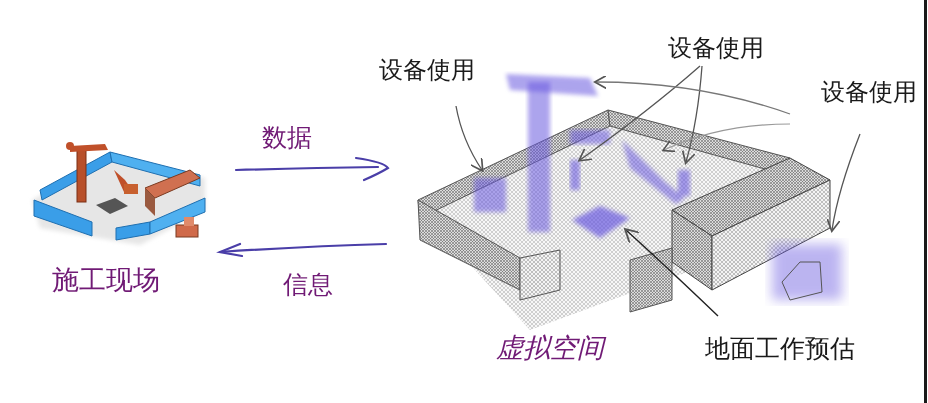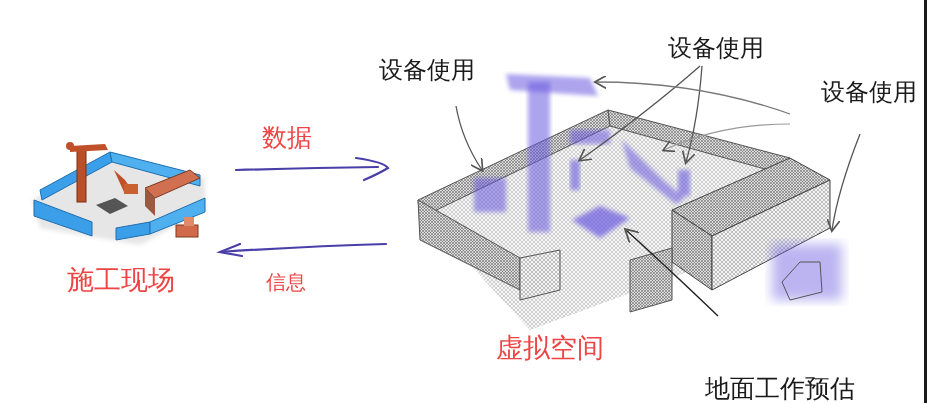--- a/index.html
+++ b/index.html
@@ -1,19 +1,19 @@
 <!DOCTYPE html>
 <html><head>
 <meta charset="utf-8">
 <style>
   html,body{margin:0;padding:0;background:#ffffff;}
   body{width:928px;height:403px;position:relative;overflow:hidden;font-family:"DejaVu Sans",sans-serif;}
   .frame{position:absolute;left:0;top:0;width:924px;height:403px;border-right:3px solid #1a1a1a;}
   .label{position:absolute;white-space:nowrap;line-height:1;}
-  .purple{color:#ef4444;}
+  .purple{color:#701a75;}
   .black{color:#1a1a1a;}
   svg{position:absolute;left:0;top:0;}
 </style>
 </head>
 <body>
 
 <div class="frame"></div>
 
 <svg width="928" height="403" viewBox="0 0 928 403">
   <defs>
@@ -105,27 +105,27 @@
     <path d="M456 106 Q462 140 482 170" fill="none" stroke="#555" stroke-width="1.3" marker-end="url(#ah)"></path>
     <path d="M700 66 Q650 110 580 160" fill="none" stroke="#555" stroke-width="1.3" marker-end="url(#ah)"></path>
     <path d="M702 66 Q698 120 686 162" fill="none" stroke="#555" stroke-width="1.3" marker-end="url(#ah)"></path>
     <path d="M790 114 Q700 82 596 82" fill="none" stroke="#777" stroke-width="1.3" marker-end="url(#ah)"></path>
     <path d="M790 124 Q720 124 664 150" fill="none" stroke="#999" stroke-width="1.2" marker-end="url(#ah)"></path>
     <path d="M860 134 Q838 190 832 230" fill="none" stroke="#555" stroke-width="1.3" marker-end="url(#ah)"></path>
     <path d="M718 316 Q670 270 626 230" fill="none" stroke="#222" stroke-width="1.4" marker-end="url(#ah)"></path>
   </g>
 </svg>
 
-<div class="label purple" style="left:67px;top:266px;font-size:27px;">施工现场</div>
+<div class="label purple" style="left:52px;top:266px;font-size:27px;">施工现场</div>
 
 <div class="label purple" style="left:262px;top:125px;font-size:25px;">数据</div>
 
-<div class="label purple" style="left:266px;top:272px;font-size:20px;">信息</div>
+<div class="label purple" style="left:283px;top:272px;font-size:25px;">信息</div>
 
-<div class="label purple" style="left:496px;top:334px;font-size:27px;">虚拟空间</div>
+<div class="label purple" style="left:496px;top:334px;font-size:27px;font-style:italic;">虚拟空间</div>
 
 <div class="label black" style="left:379px;top:58px;font-size:24px;">设备使用</div>
 
 <div class="label black" style="left:668px;top:36px;font-size:24px;">设备使用</div>
 
 <div class="label black" style="left:797px;top:80px;font-size:24px;margin-left:24px;">设备使用</div>
 
-<div class="label black" style="left:705px;top:336px;font-size:25px;margin-top:40px;">地面工作预估</div>
+<div class="label black" style="left:705px;top:336px;font-size:25px;">地面工作预估</div>
 
 </body></html>

